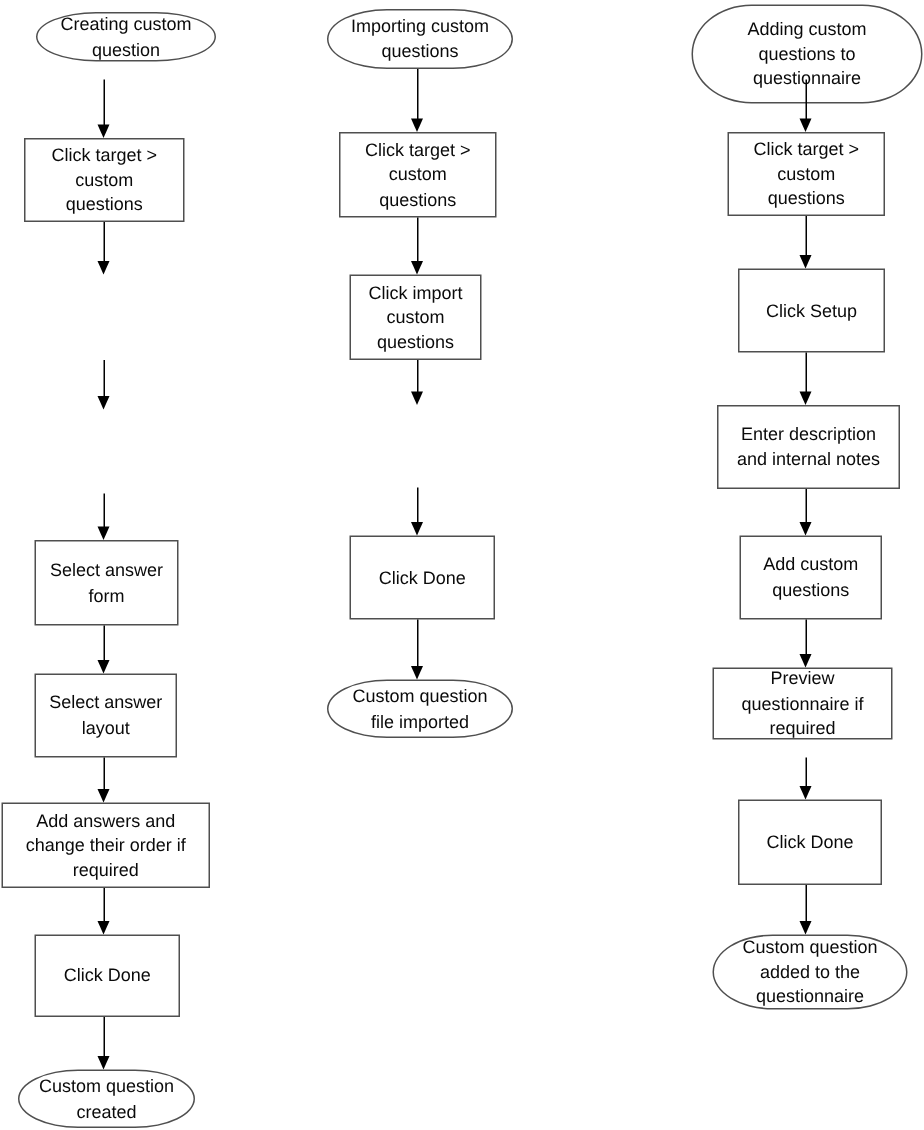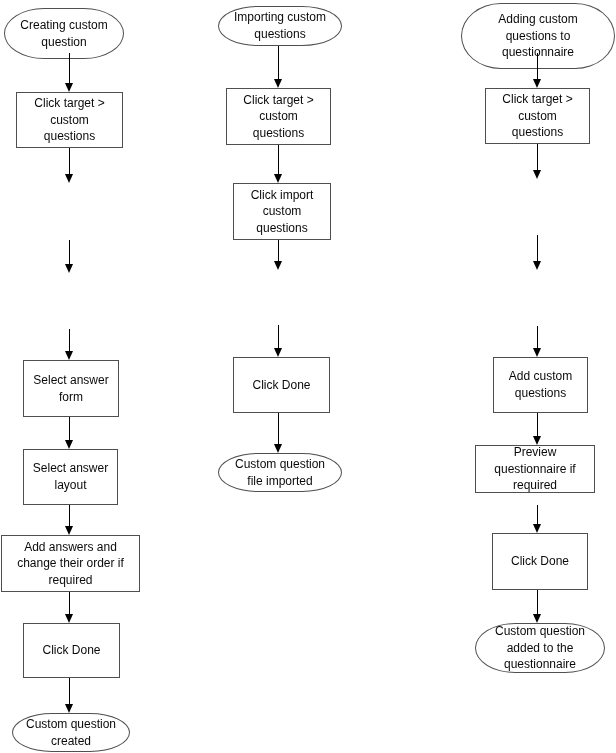--- a/index.html
+++ b/index.html
@@ -24,21 +24,21 @@
     position: absolute; left: 0; bottom: 0; width: 0; height: 0;
     border-left: 4.5px solid transparent; border-right: 4.5px solid transparent;
     border-top: 9px solid #000;
   }
 </style>
 </head>
 <body>
 
 <div class="canvas">
 
-  <div class="node terminator" style="left:4px;top:8px;width:120px;height:51px">
+  <div class="node terminator" style="left:24px;top:8px;width:120px;height:33px">
     <span class="lbl">Creating custom
 question</span>
   </div>
   <div class="node" style="left:16px;top:92px;width:107px;height:56px">
     <span class="lbl">Click target &gt;
 custom
 questions</span>
   </div>
   <div class="node" style="left:23px;top:360px;width:96px;height:57px">
     <span class="lbl">Select answer
@@ -96,21 +96,21 @@
 
   <div class="node terminator" style="left:218px;top:6px;width:124px;height:40px">
     <span class="lbl">Importing custom
 questions</span>
   </div>
   <div class="node" style="left:226px;top:88px;width:105px;height:57px">
     <span class="lbl">Click target &gt;
 custom
 questions</span>
   </div>
-  <div class="node" style="left:233px;top:183px;width:98px;height:57px">
+  <div class="node" style="left:233px;top:183px;width:88px;height:57px">
     <span class="lbl">Click import
 custom
 questions</span>
   </div>
   <div class="node" style="left:233px;top:357px;width:97px;height:56px">
     <span class="lbl">Click Done</span>
   </div>
   <div class="node terminator" style="left:218px;top:453px;width:124px;height:39px">
     <span class="lbl">Custom question
 file imported</span>
@@ -140,20 +140,27 @@
   <div class="node terminator" style="left:461px;top:3px;width:154px;height:66px">
     <span class="lbl">Adding custom
 questions to
 questionnaire</span>
   </div>
   <div class="node" style="left:485px;top:88px;width:105px;height:56px">
     <span class="lbl">Click target &gt;
 custom
 questions</span>
   </div>
+  <div class="node" style="left:492px;top:179px;width:98px;height:56px">
+    <span class="lbl">Click Setup</span>
+  </div>
+  <div class="node" style="left:478px;top:270px;width:122px;height:56px">
+    <span class="lbl">Enter description
+and internal notes</span>
+  </div>
   <div class="node" style="left:493px;top:357px;width:95px;height:56px">
     <span class="lbl">Add custom
 questions</span>
   </div>
   <div class="node" style="left:475px;top:445px;width:120px;height:48px">
     <span class="lbl">Preview
 questionnaire if
 required</span>
   </div>
   <div class="node" style="left:492px;top:533px;width:96px;height:57px">

